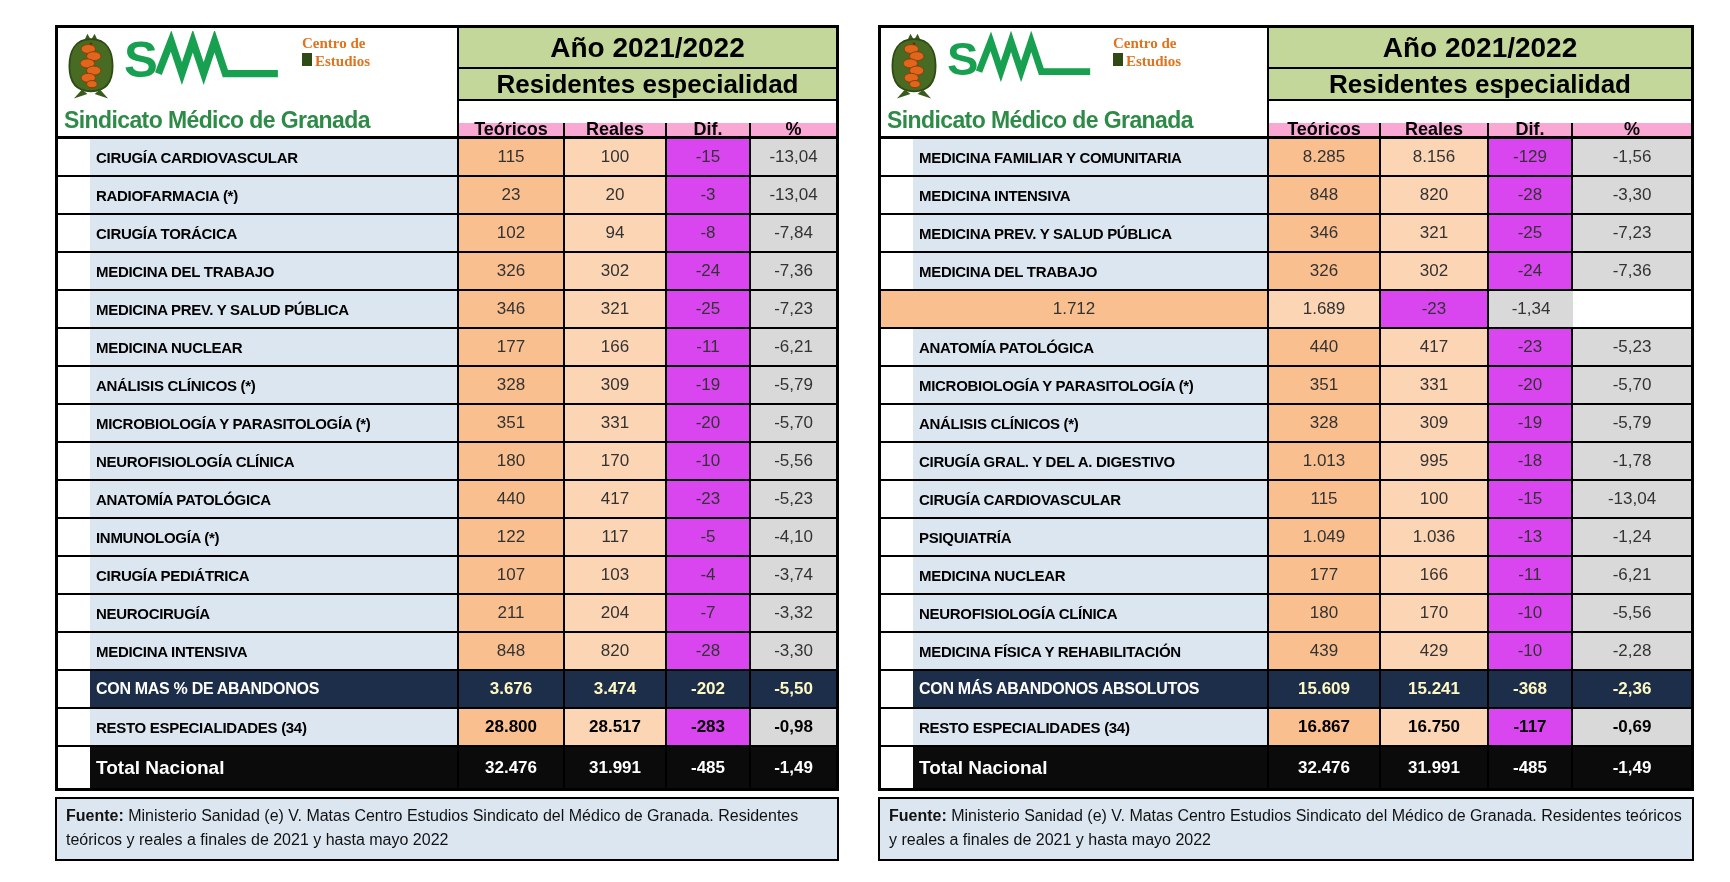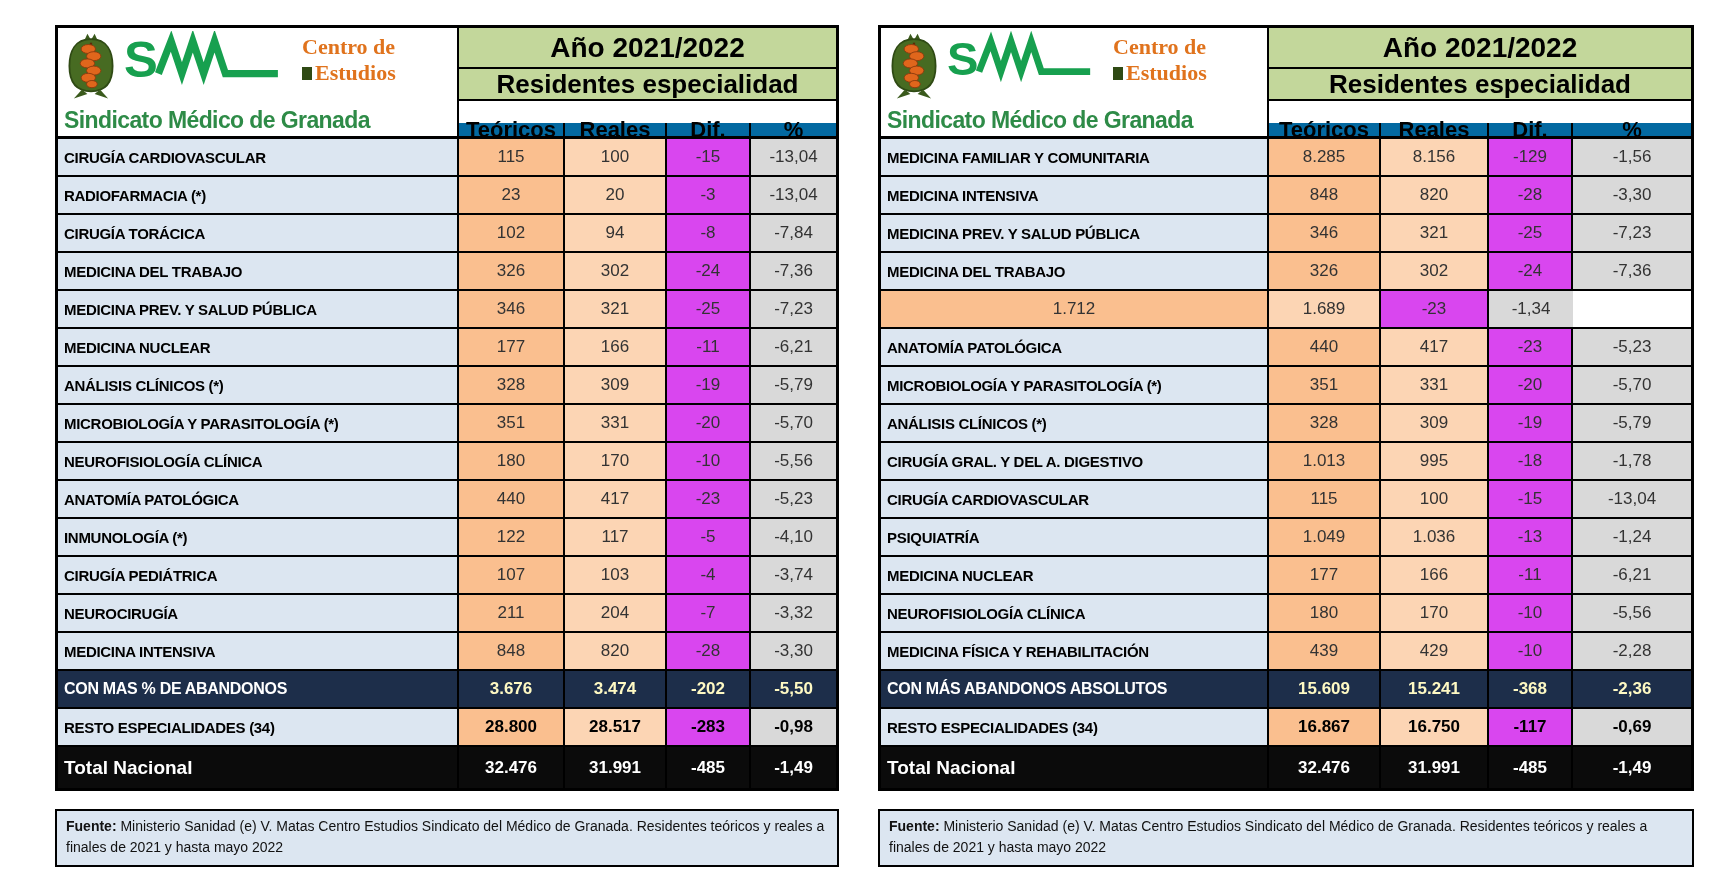--- a/index.html
+++ b/index.html
@@ -18,62 +18,62 @@
 
   
   .hdr { grid-template-rows:41px 32px 35px; border-bottom:3px solid #000; }
   .logo-cell {
     grid-row:1/4; grid-column:1; border-right:2px solid #000; background:#fff;
     display:flex; flex-direction:column; justify-content:space-between;
     padding:3px 4px 1px 6px; box-sizing:border-box; overflow:hidden;
   }
   .logo-top { display:flex; align-items:flex-start; gap:6px; height:74px; }
   .centro { font-family:"Liberation Serif", serif; font-weight:bold; color:#e0731d;
-            font-size:22px; line-height:1.2; margin-top:3px; white-space:nowrap; }
+            font-size:15px; line-height:1.2; margin-top:3px; white-space:nowrap; }
   .nib { display:inline-block; width:10px; height:13px; background:#2f4a14; margin-right:3px; }
   .org-name { color:#2e8b47; font-size:23px; font-weight:bold; letter-spacing:-0.6px;
               white-space:nowrap; padding-bottom:1px; }
   .anio, .resid {
     grid-column:2/6; background:#c3d79b; border-bottom:2px solid #000;
     display:flex; align-items:center; justify-content:center; font-weight:bold; color:#000;
   }
   .anio  { font-size:28px; }
   .resid { font-size:26px;text-align:center; }
   .colh {
-    background:#0369a1; border-right:2px solid #000; display:flex; align-items:center;
-    justify-content:center; font-weight:bold; font-size:22px; color:#000; box-sizing:border-box;margin-top:22px;
+    background:#f9a8d4; border-right:2px solid #000; display:flex; align-items:center;
+    justify-content:center; font-weight:bold; font-size:18px; color:#000; box-sizing:border-box;margin-top:22px;
   }
   .colh.last { border-right:0; }
 
   
   .row { border-bottom:2px solid #000; }
   .c {
     height:36px; display:flex; align-items:center; justify-content:center;
     font-size:17px; color:#333; box-sizing:border-box; border-right:2px solid #000;
     overflow:hidden; white-space:nowrap;
   }
   .c:last-child { border-right:0; }
   .c.name { justify-content:flex-start; padding:0 4px 0 6px; font-weight:bold;
-            font-size:15px; color:#000; background:#dce6f1; letter-spacing:-0.3px; }
+            font-size:15px; color:#000; background:#dce6f1; letter-spacing:-0.3px;margin-left:32px; }
   .c.teo { background:#fabf8f; }
   .c.rea { background:#fcd5b4; }
   .c.dif { background:#d946ef; }
   .c.pct { background:#d9d9d9; }
 
   .row.navy .c { background:#1d2e4a; color:#fef9c3; font-weight:bold; }
   .row.navy .c.name { background:#1d2e4a; color:#fff; font-size:16px; }
   .row.resto .c { font-weight:bold; color:#000; }
   .row.total { border-bottom:0; }
   .row.total .c { background:#0b0b0b; color:#fff; font-weight:bold; height:41px; }
   .row.total .c.name { background:#0b0b0b; color:#fff; font-size:19px; letter-spacing:0; }
 
   
   .fuente {
-    margin-top:18px; border:2px solid #000; background:#dce6f1; box-sizing:border-box;
-    padding:5px 9px 7px 9px; font-size:14px; line-height:1.5; color:#111;
+    margin-top:6px; border:2px solid #000; background:#dce6f1; box-sizing:border-box;
+    padding:5px 9px 7px 9px; font-size:16px; line-height:1.5; color:#111;
   }
   .t-left  + .fuente { width:784px; }
   .t-right + .fuente { width:816px; }
   .fuente b { font-weight:bold; }
 </style>
 </head>
 <body>
 
 <div class="col-wrap" id="left-col">
   <div class="tbl t-left">

